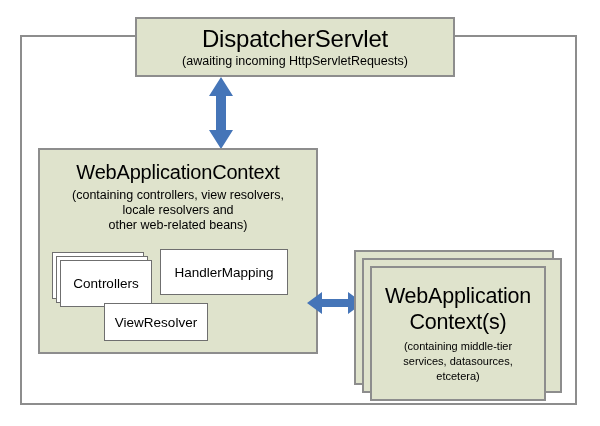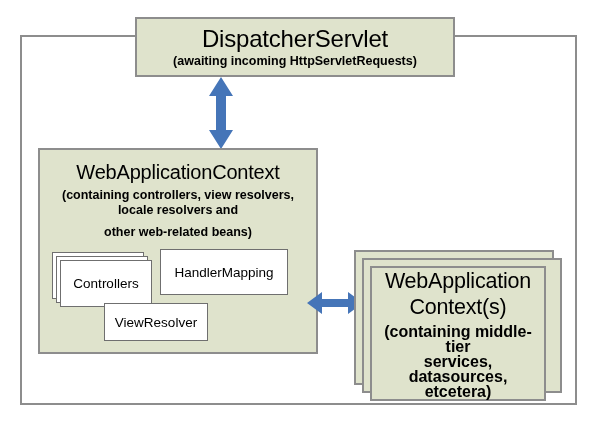--- a/index.html
+++ b/index.html
@@ -54,21 +54,20 @@
   }
   .title-lg {
     font-size: 24px;
     line-height: 27px;
     letter-spacing: -0.2px;
   }
   .sub-sm {
     font-size: 12.5px;
     line-height: 16px;
     margin-top: 1px;
-    font-weight: bold;
   }
 
   
   .wac {
     left: 38px;
     top: 148px;
     width: 280px;
     height: 206px;
     padding-top: 9px;
   }
@@ -118,21 +117,21 @@
   .stack-top {
     left: 370px; top: 266px; width: 176px; height: 135px;
     justify-content: center;
     padding: 0 6px;
   }
   .stack-top .title-lg {
     font-size: 21.5px;
     line-height: 26px;
   }
   .stack-top .sub-sm {
-    font-size: 16px;
+    font-size: 11px;
     line-height: 15px;
     margin-top: 4px;
   }
 
   
   .arrow {
     position: absolute;
   }
   .arrow svg { display: block; }
   .arrow-vert { left: 205px; top: 76px; }
@@ -153,21 +152,21 @@
   <div class="arrow arrow-vert">
     <svg width="32" height="74" viewBox="0 0 32 74">
       <path d="M16 1 L28 20 L21 20 L21 54 L28 54 L16 73 L4 54 L11 54 L11 20 L4 20 Z" fill="#4575b8"></path>
     </svg>
   </div>
 
   <div class="gbox wac">
     <div class="title-lg">WebApplicationContext</div>
     <div class="sub-sm">(containing controllers, view resolvers,</div>
     <div class="sub-sm" style="margin-top:0">locale resolvers and</div>
-    <div class="sub-sm" style="margin-top:7px">other web-related beans)</div>
+    <div class="sub-sm" style="margin-top:0">other web-related beans)</div>
   </div>
 
   <div class="wbox-shadowlayer ctrl-l2"></div>
   <div class="wbox-shadowlayer ctrl-l1"></div>
   <div class="wbox ctrl-top">
     <span>Controllers</span>
   </div>
 
   <div class="wbox handler">
     <span>HandlerMapping</span>

